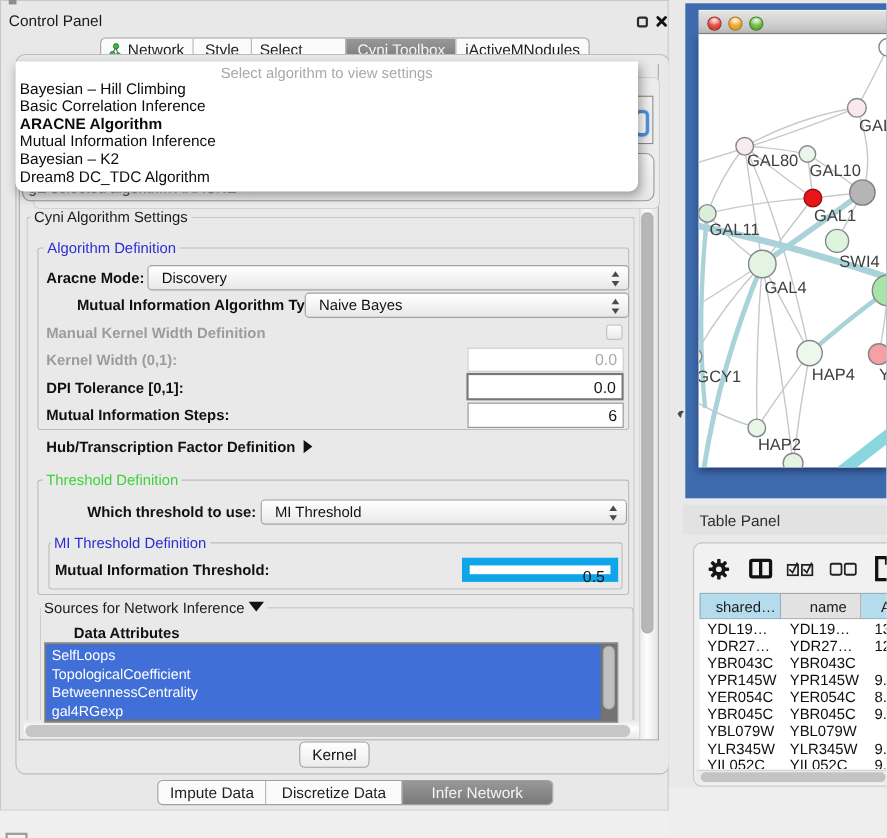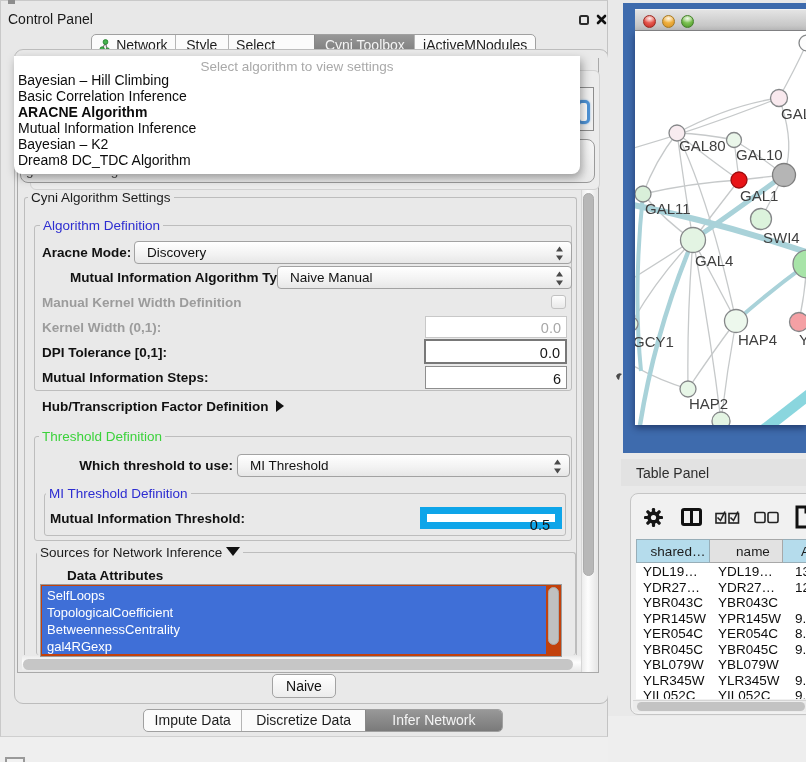--- a/index.html
+++ b/index.html
@@ -74,21 +74,21 @@
 <div class="lbl" style="left:42px;top:245px;">Aracne Mode:</div>
 <div class="combo" style="left:134px;top:241px;width:438px;height:23px;">
       <span class="ct">Discovery</span>
       <svg class="arr" width="9" height="15" viewBox="0 0 9 15">
         <path d="M4.5 0.5 L8 5.5 L1 5.5 Z" fill="#4a4a4a"></path>
         <path d="M4.5 14.5 L8 9.5 L1 9.5 Z" fill="#4a4a4a"></path>
       </svg>
     </div>
 <div class="lbl" style="left:42px;top:270px;margin-left:28px;">Mutual Information Algorithm Type:</div>
 <div class="combo" style="left:277px;top:266px;width:295px;height:23px;">
-      <span class="ct">Naive Manual</span>
+      <span class="ct">Naive Bayes</span>
       <svg class="arr" width="9" height="15" viewBox="0 0 9 15">
         <path d="M4.5 0.5 L8 5.5 L1 5.5 Z" fill="#4a4a4a"></path>
         <path d="M4.5 14.5 L8 9.5 L1 9.5 Z" fill="#4a4a4a"></path>
       </svg>
     </div>
 <div class="lbl dis" style="left:42px;top:295px;">Manual Kernel Width Definition</div>
 <div class="abs" style="left:551px;top:295px;width:15px;height:14px;border:1px solid #c2c2c2;border-radius:3px;background:linear-gradient(#fdfdfd,#e9e9e9);"></div>
 <div class="lbl dis" style="left:42px;top:320px;">Kernel Width (0,1):</div>
 <div class="tfield" style="left:425px;top:316px;width:142px;height:22px;border:1px solid #c8c8c8;color:#a8a8a8;">0.0</div>
 <div class="lbl" style="left:42px;top:345px;">DPI Tolerance [0,1]:</div>
@@ -115,27 +115,27 @@
   <span class="gtitle" style="left:1px;color:#2d2dd1;">MI Threshold Definition</span>
 </div>
 <div class="lbl" style="left:50px;top:511px;">Mutual Information Threshold:</div>
 <div class="tfield" style="left:420px;top:507px;width:142px;height:22px;border:7px solid #0ea5e9;">0.5</div>
 
 <div class="group" style="left:36px;top:552px;width:540px;height:103px;border-bottom:none;">
   <span class="gtitle" style="left:0px;color:#1c1c1c;">Sources for Network Inference <span style="display:inline-block;width:0;height:0;border-left:7px solid transparent;border-right:7px solid transparent;border-top:9px solid #111;vertical-align:1px;"></span></span>
 </div>
 <div class="lbl" style="left:44px;top:568px;margin-left:23px;">Data Attributes</div>
 
-<div class="abs" style="left:40px;top:584px;width:522px;height:73px;background:#c2410c;border:1px solid #9b9b9b;overflow:hidden;">
+<div class="abs" style="left:40px;top:584px;width:522px;height:73px;background:#737373;border:1px solid #9b9b9b;overflow:hidden;">
   <div class="abs" style="left:1px;top:1px;width:504px;height:68px;background:#3f6fd7;"></div>
   <div class="abs" style="left:6px;top:2px;color:#fff;font-size:13px;line-height:17px;">SelfLoops<br>TopologicalCoefficient<br>BetweennessCentrality<br>gal4RGexp</div>
   <div class="abs" style="left:507px;top:2px;width:11px;height:58px;background:#c0c0c0;border:1px solid #aaa;border-radius:6px;"></div>
 </div>
 
-<div class="abs" style="left:272px;top:674px;width:64px;height:24px;border:1px solid #a3a3a3;border-radius:5px;background:linear-gradient(#ffffff,#ececec);text-align:center;font-size:14px;color:#111;line-height:22px;">Naive</div>
+<div class="abs" style="left:272px;top:674px;width:64px;height:24px;border:1px solid #a3a3a3;border-radius:5px;background:linear-gradient(#ffffff,#ececec);text-align:center;font-size:14px;color:#111;line-height:22px;">Kernel</div>
 
 <div class="seg" style="left:143px;top:709px;width:360px;height:23px;">
   <div style="width:98px;">Impute Data</div>
   <div style="width:124px;">Discretize Data</div>
   <div class="sel" style="width:138px;">Infer Network</div>
 </div>
 
 <div class="abs" style="left:0;top:737px;width:608px;height:25px;background:#efefef;"></div>
 
 <div class="abs" style="left:5px;top:757px;width:20px;height:10px;border:2px solid #9a9a9a;background:#f2f2f2;"></div>

